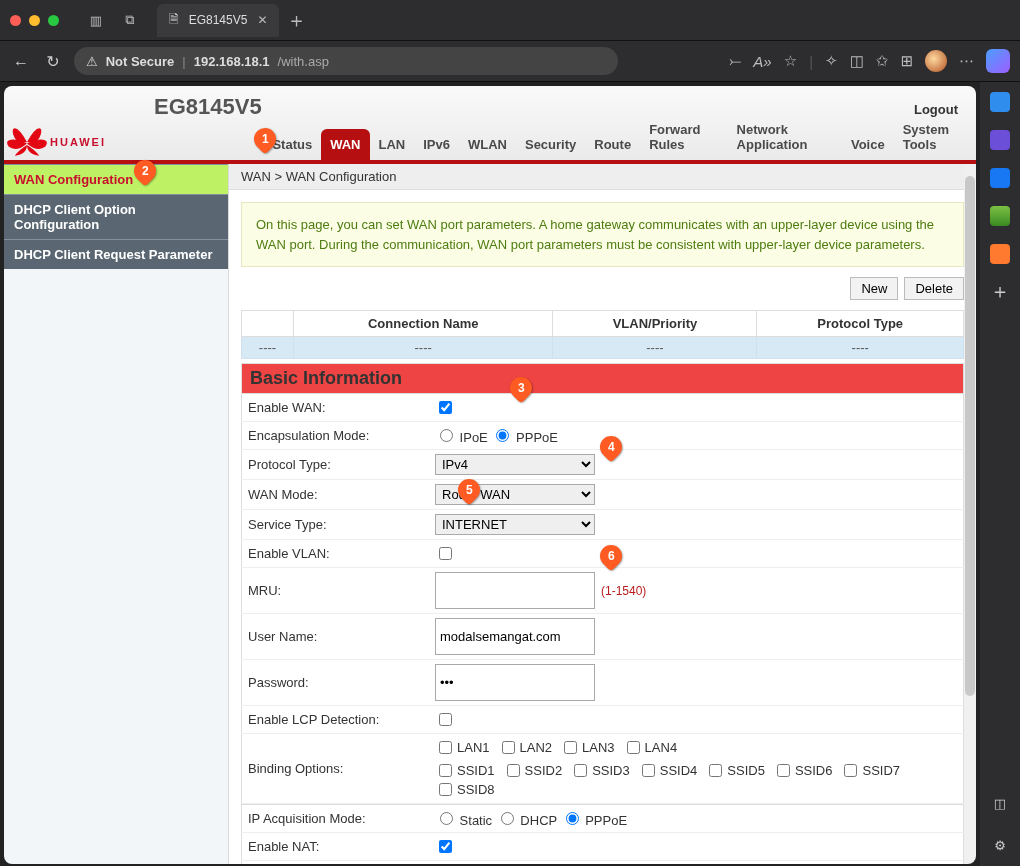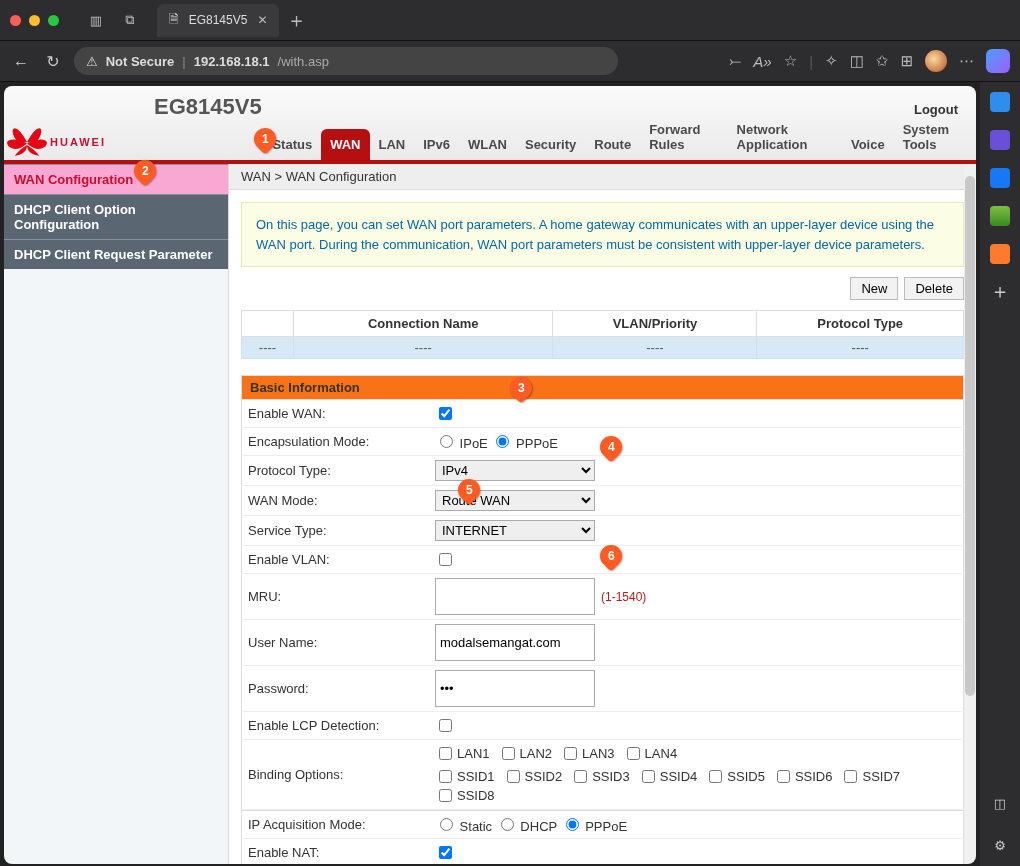--- a/index.html
+++ b/index.html
@@ -38,30 +38,30 @@
 .logo-text{font-size:11px;letter-spacing:2px;font-weight:600}
 .model{font-size:22px;font-weight:bold;color:#555;position:absolute;left:150px;top:8px}
 .topnav{display:flex;align-items:flex-end;margin-left:150px;height:34px}
 .topnav a{padding:8px 9px;color:#4a4a4a;font-weight:bold;font-size:13px;cursor:pointer}
 .topnav a.active{background:#b50f12;color:#fff;border-radius:6px 6px 0 0}
 .logout{position:absolute;right:18px;top:16px;color:#333;font-weight:bold;cursor:pointer}
 
 .body-row{display:flex}
 .sidebar{width:224px;background:#f3f6f9;border-right:1px solid #d9d9d9;min-height:680px}
 .sidebar div{padding:7px 10px;font-weight:bold;font-size:13px;color:#fff;background:#5a6773;border-top:1px solid #8290a0;cursor:pointer}
-.sidebar div.sel{background:#f9a8d4;color:#c8102e}
+.sidebar div.sel{background:#bef264;color:#c8102e}
 .crumb{background:#eee;padding:5px 12px;border-bottom:1px solid #ddd;font-size:13px}
 .content{flex:1;padding:12px 12px 30px 12px}
-.infobox{background:#fcfde5;border:1px solid #e8e8c0;padding:12px 14px;font-size:13px;color:#0369a1;line-height:1.5}
+.infobox{background:#fcfde5;border:1px solid #e8e8c0;padding:12px 14px;font-size:13px;color:#4d7c0f;line-height:1.5}
 .btnrow{display:flex;justify-content:flex-end;gap:6px;margin:10px 0}
 button.sm{background:#f2f2f2;border:1px solid #bbb;padding:3px 10px;font-size:13px;cursor:pointer}
 table.listing{width:100%;border-collapse:collapse;font-size:13px}
 table.listing th{background:#fff;border:1px solid #ddd;padding:5px;font-weight:bold;text-align:center}
 table.listing td{background:#d8e9f6;border:1px solid #cfe0ee;text-align:center;padding:3px;color:#555}
-.section-hd{background:#f97316;font-weight:bold;padding:4px 8px;margin-top:16px;border:1px solid #ddd;border-bottom:none;font-size:13px}
+.section-hd{background:#ef4444;font-weight:bold;padding:4px 8px;margin-top:4px;border:1px solid #ddd;border-bottom:none;font-size:18px}
 table.form{width:100%;border-collapse:collapse;border:1px solid #ddd}
 table.form td{padding:4px 6px;border-bottom:1px solid #eee;font-size:13px;vertical-align:middle}
 table.form td:first-child{width:175px;white-space:nowrap}
 table.form input[type=text],table.form input[type=password]{width:150px;border:1px solid #aaa;padding:10px 4px;font-size:13px}
 table.form select{width:160px;border:1px solid #aaa;padding:1px 2px;font-size:13px}
 .hint{color:#b91c1c;font-size:12px;margin-left:6px}
 .binding label{margin-right:8px;white-space:nowrap;display:inline-flex;align-items:center;gap:2px}
 
 .marker{position:absolute;width:22px;height:22px;border-radius:50% 50% 50% 4px;background:#ff5b22;color:#fff;font-weight:bold;font-size:12px;display:flex;align-items:center;justify-content:center;transform:rotate(-45deg);box-shadow:0 1px 2px rgba(0,0,0,.4);z-index:30}
 .marker span{transform:rotate(45deg)}

